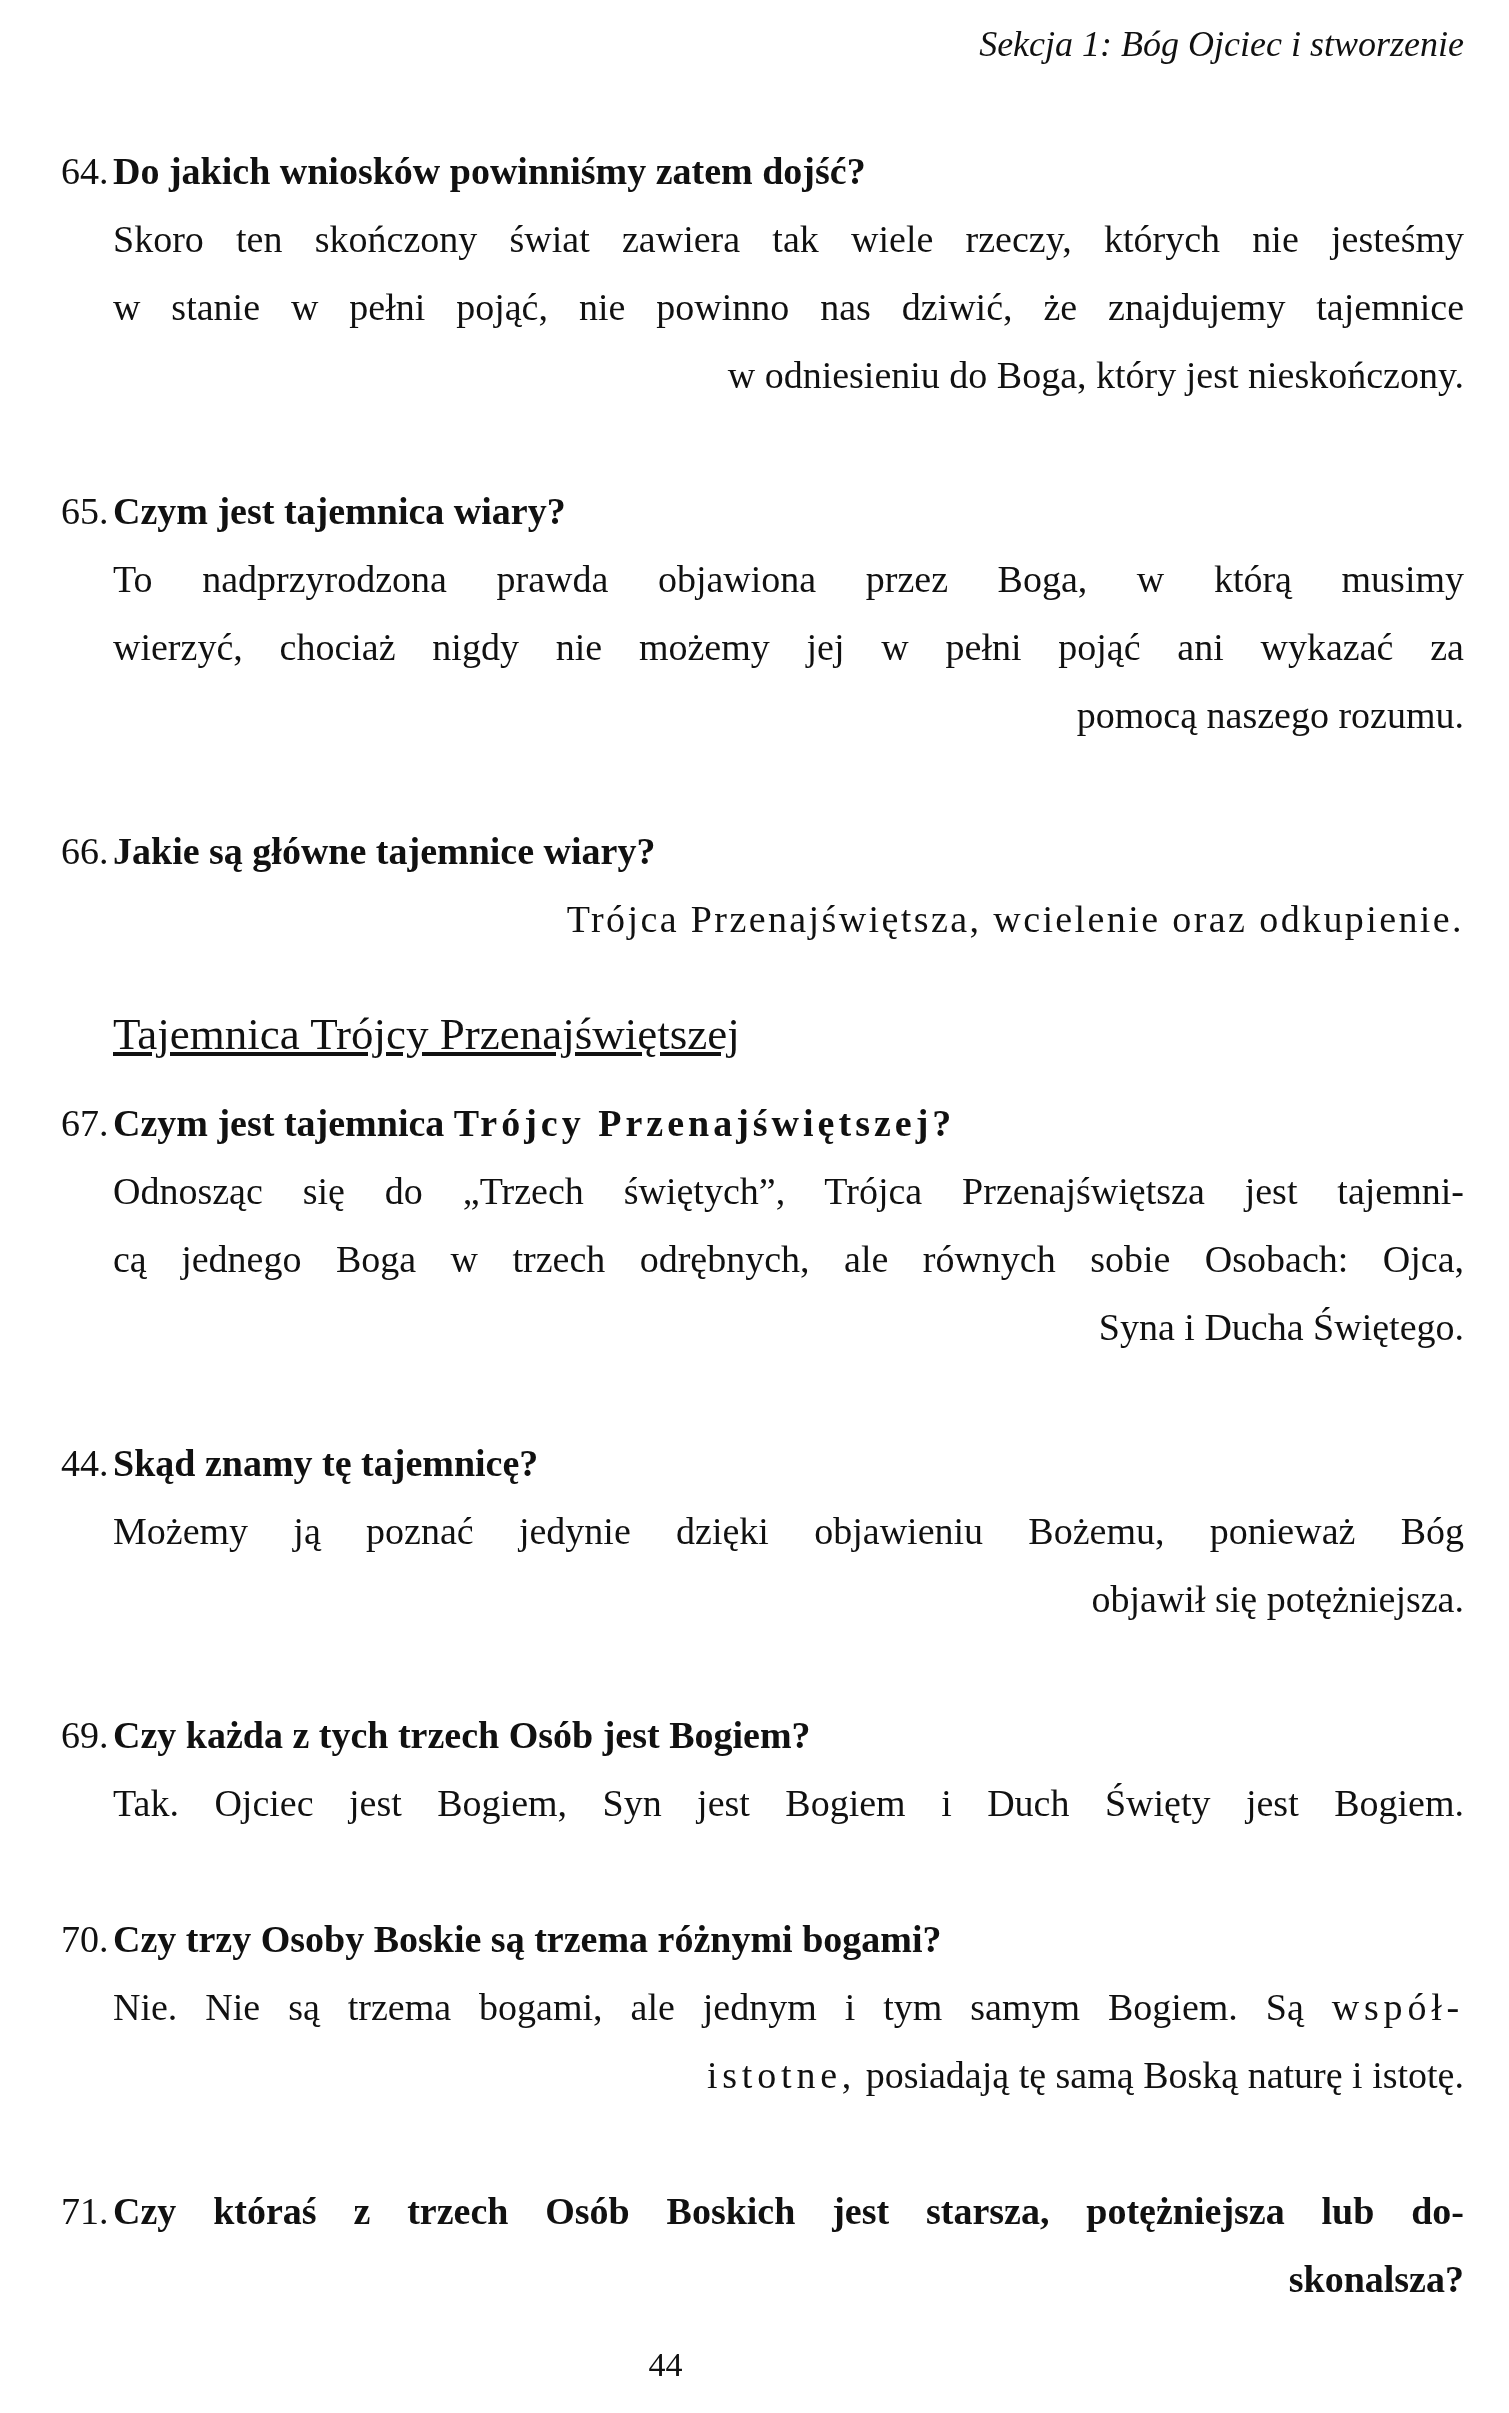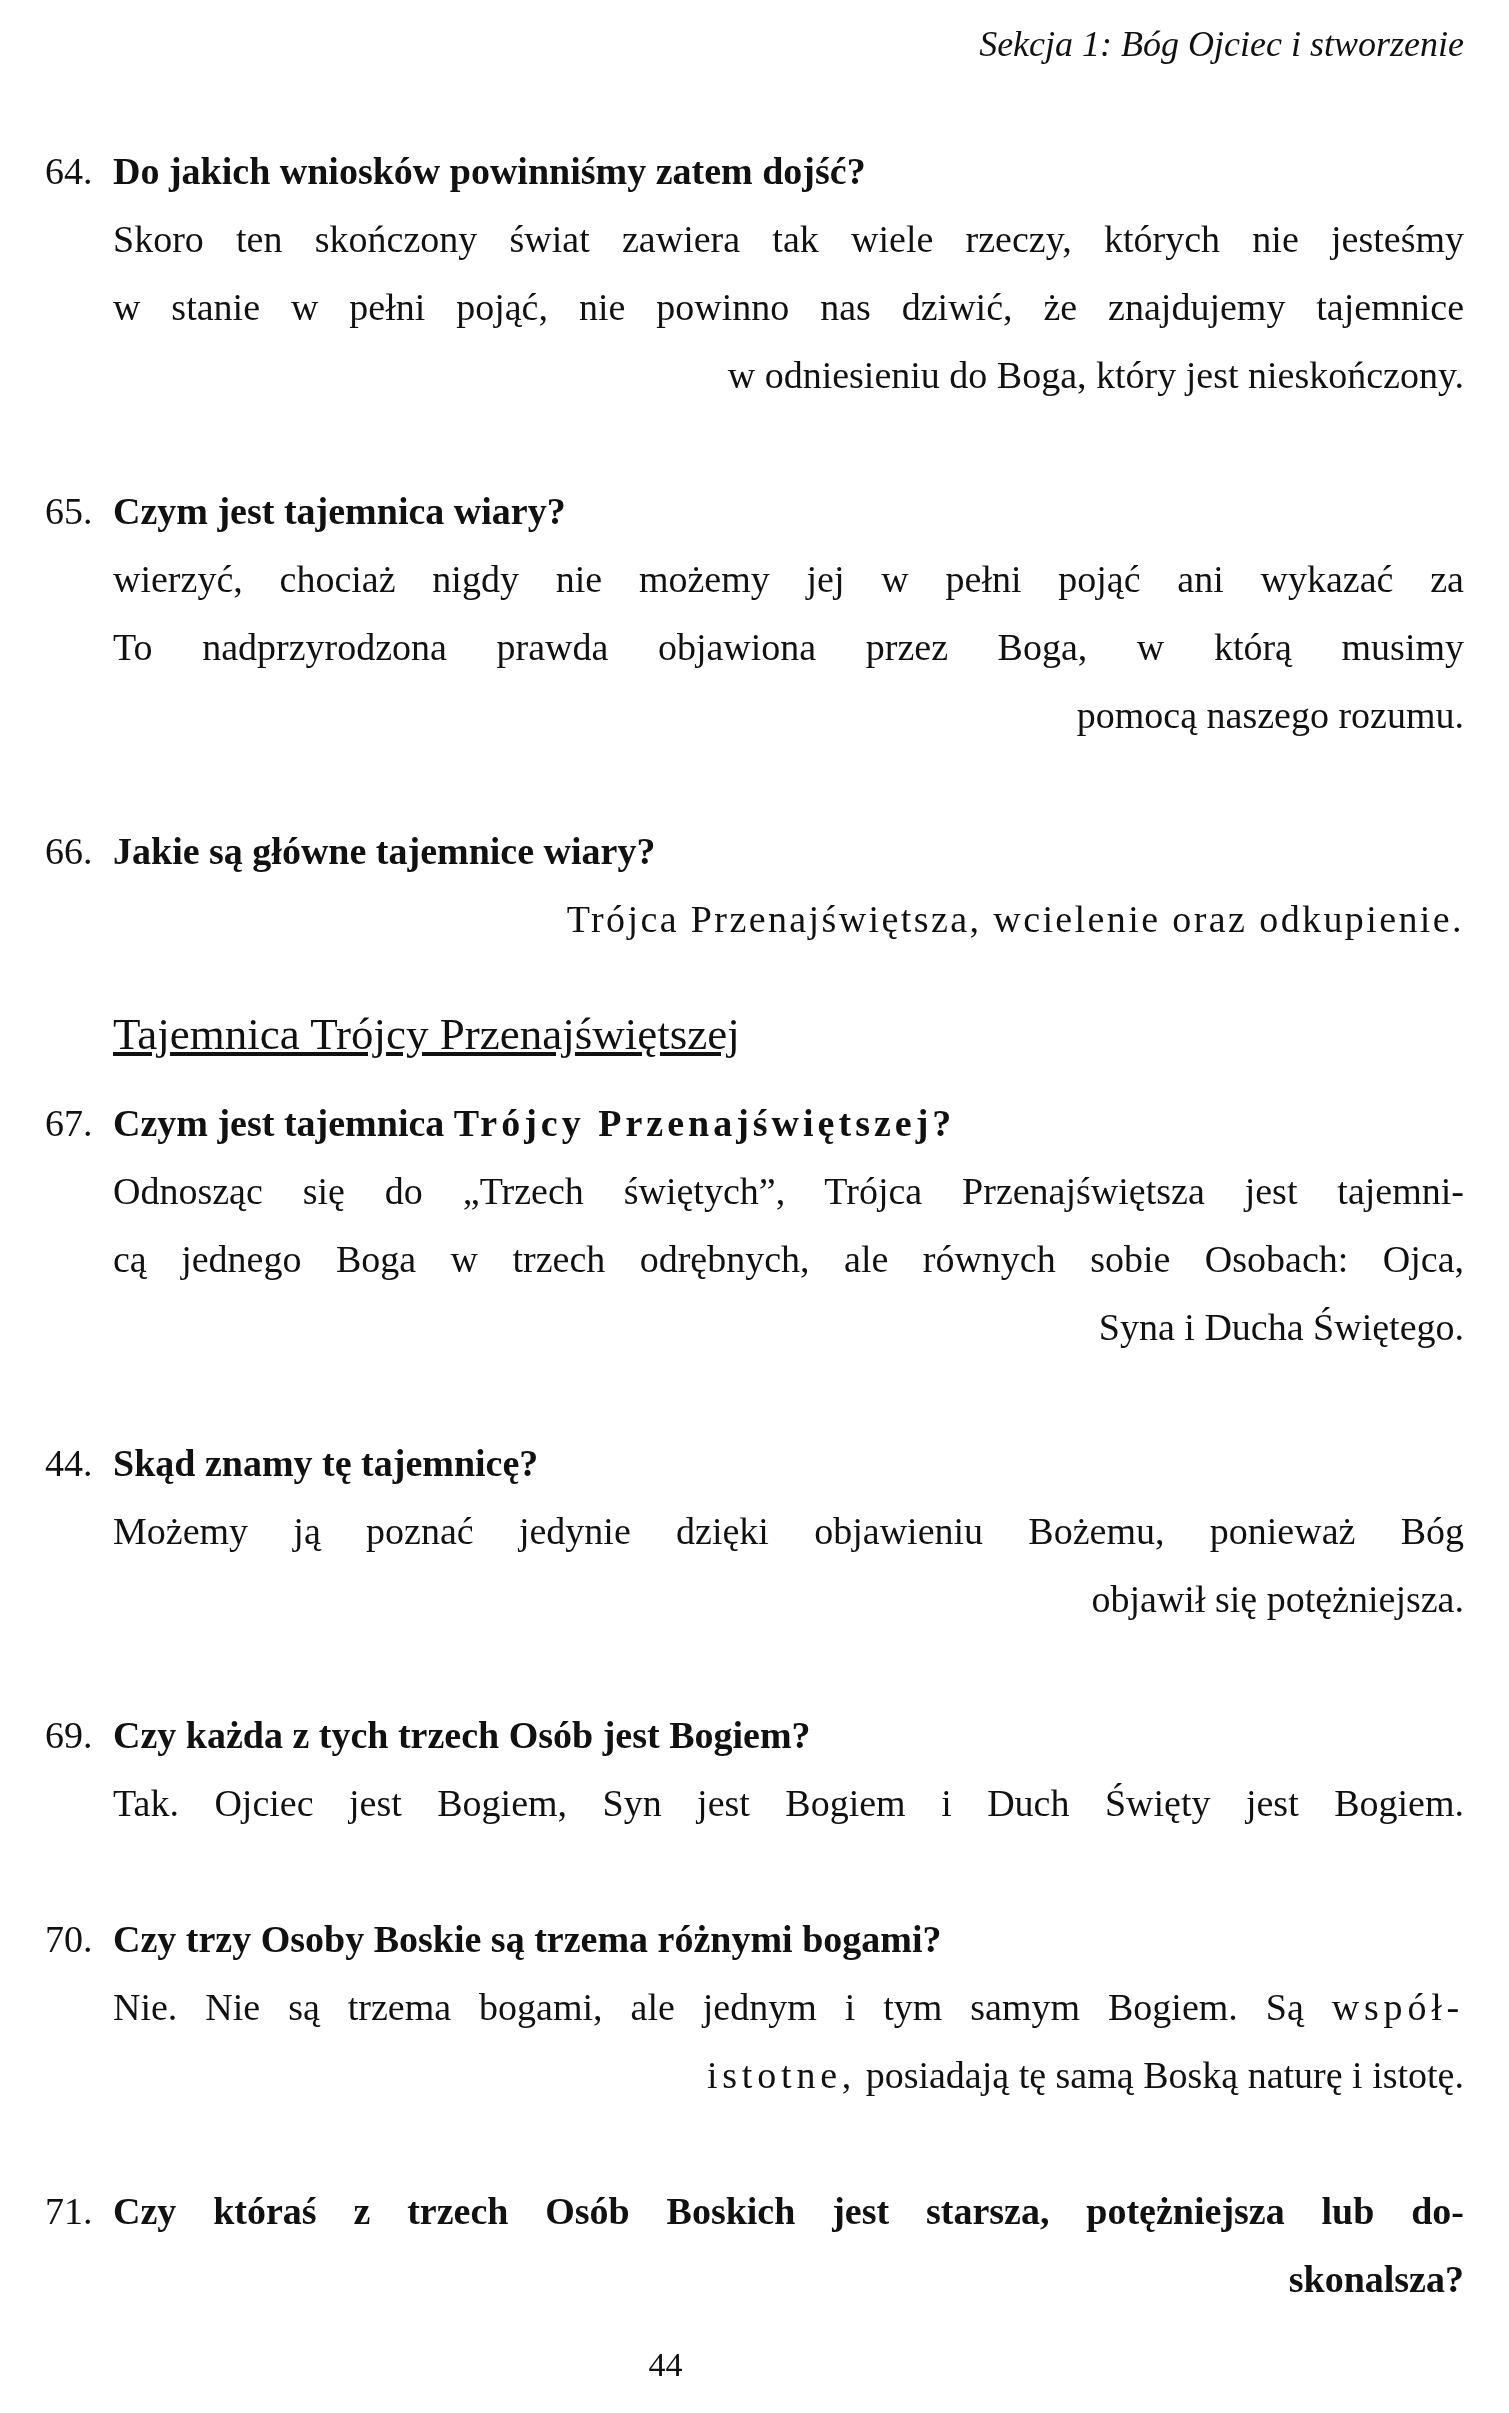--- a/index.html
+++ b/index.html
@@ -30,21 +30,21 @@
   }
   .qa {
     position: relative;
     padding-left: 68px;
     margin-top: 68px;
     font-size: 38px;
     line-height: 68px;
   }
   .num {
     position: absolute;
-    left: 0;
+    left: 16px;
     top: 0;
     line-height: 68px;
     font-weight: normal;
   }
   .q {
     font-weight: bold;
     margin: 0;
   }
   .a {
     margin: 0;
@@ -91,22 +91,22 @@
         <span class="line justify">Skoro ten skończony świat zawiera tak wiele rzeczy, których nie jesteśmy</span>
         <span class="line justify">w stanie w pełni pojąć, nie powinno nas dziwić, że znajdujemy tajemnice</span>
         <span class="line">w odniesieniu do Boga, który jest nieskończony.</span>
       </p>
   </section>
 
   <section class="qa">
     <span class="num">65.</span>
     <div class="q">Czym jest tajemnica wiary?</div>
     <p class="a">
+        <span class="line justify">To nadprzyrodzona prawda objawiona przez Boga, w którą musimy</span>
         <span class="line justify">wierzyć, chociaż nigdy nie możemy jej w pełni pojąć ani wykazać za</span>
-        <span class="line justify">To nadprzyrodzona prawda objawiona przez Boga, w którą musimy</span>
         <span class="line">pomocą naszego rozumu.</span>
       </p>
   </section>
 
   <section class="qa">
     <span class="num">66.</span>
     <div class="q">Jakie są główne tajemnice wiary?</div>
     <p class="a">
         <span class="line emph-spaced">Trójca Przenajświętsza, wcielenie oraz odkupienie.</span>
       </p>

